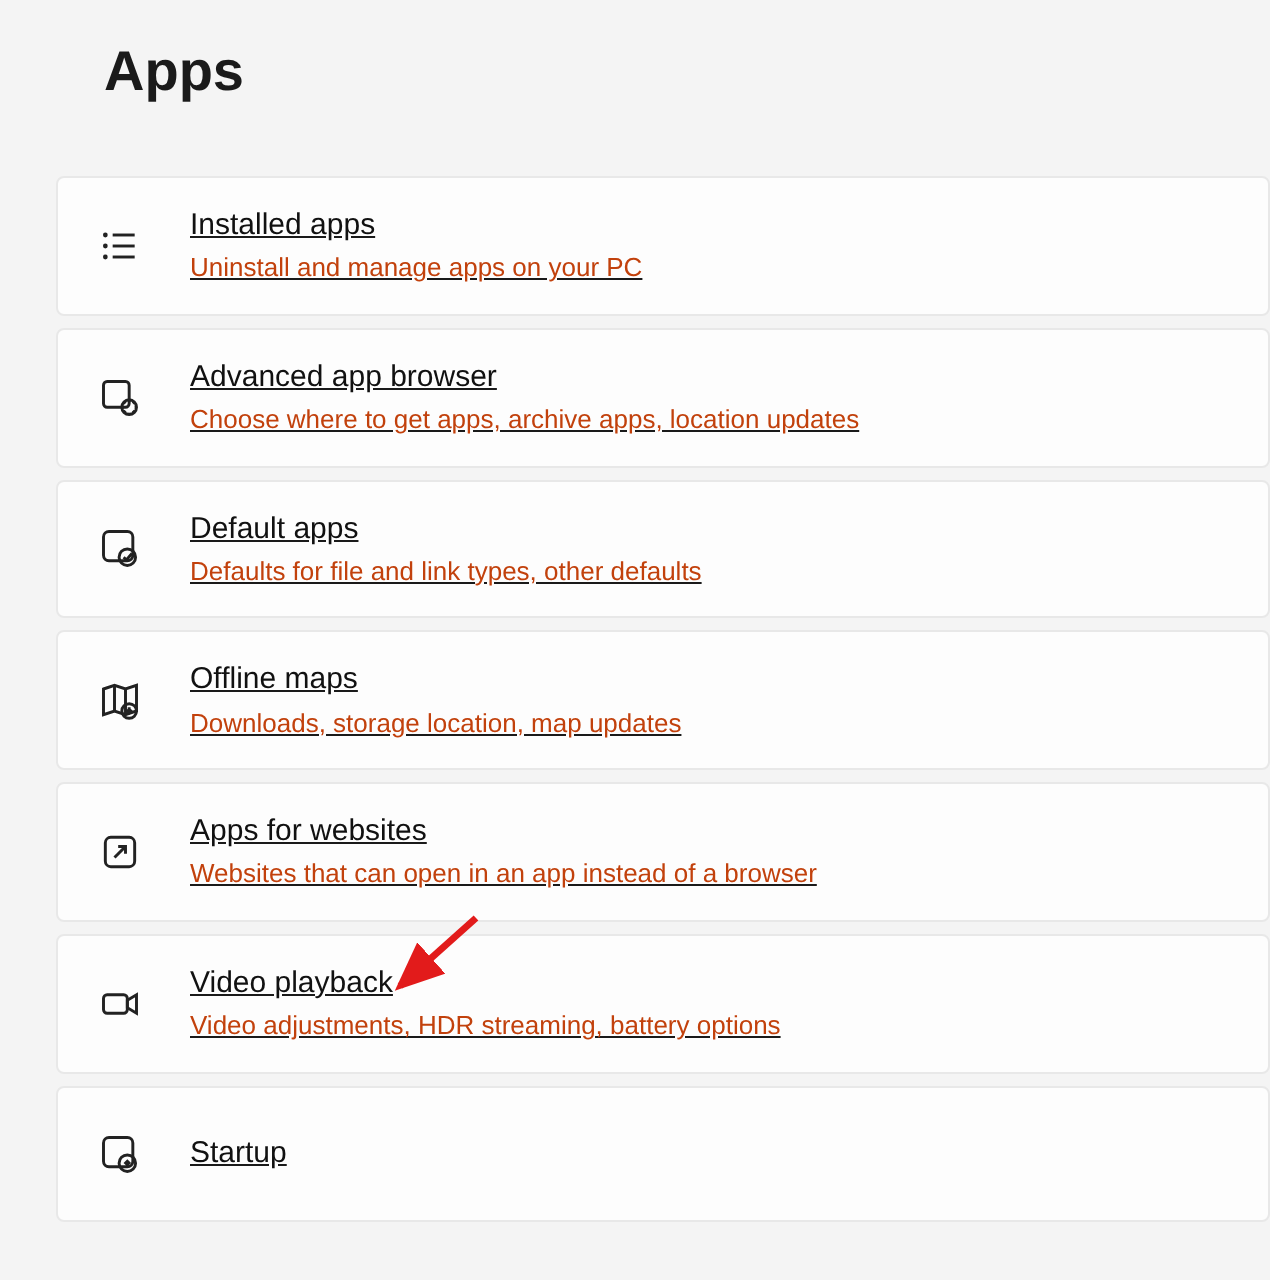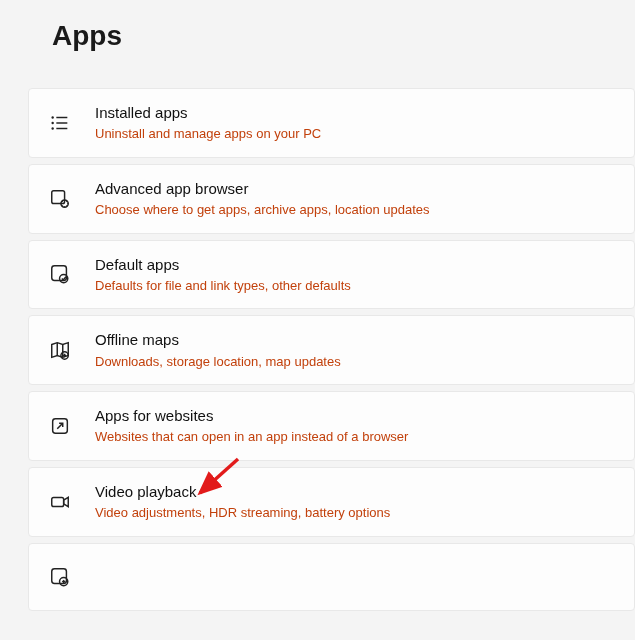--- a/index.html
+++ b/index.html
@@ -27,20 +27,21 @@
   .row {
     display: flex;
     align-items: center;
     background: #fdfdfd;
     border: 1px solid #e8e8e8;
     border-radius: 4px;
     padding: 14px 18px;
     margin-bottom: 6px;
     min-height: 38px;
     box-sizing: content-box;
+    text-decoration: underline;
   }
   .row .icon {
     width: 26px;
     height: 26px;
     flex: 0 0 26px;
     display: flex;
     align-items: center;
     justify-content: center;
     margin-right: 22px;
     color: #222;
@@ -172,20 +173,21 @@
 
     <div class="row">
       <span class="icon">
         <svg viewBox="0 0 24 24">
             <rect x="3" y="3" width="16" height="16" rx="3"></rect>
             <circle cx="16" cy="17" r="4.5"></circle>
             <path d="M16 19v-3M14.5 17.5L16 16l1.5 1.5"></path>
           </svg>
       </span>
       <div class="texts">
+        <span class="title">Startup</span>
       </div>
     </div>
 
   </div>
 </div>
 
 <svg class="arrow" width="60" height="50">
   <defs>
     <marker id="ah" markerWidth="8" markerHeight="8" refX="6" refY="3" orient="auto">
       <path d="M0,0 L7,3 L0,6 z" fill="#e21b1b"></path>

